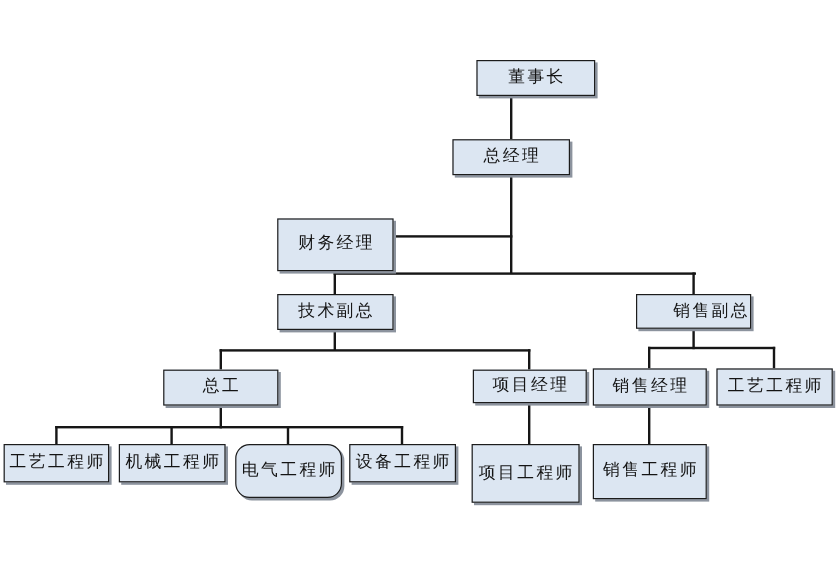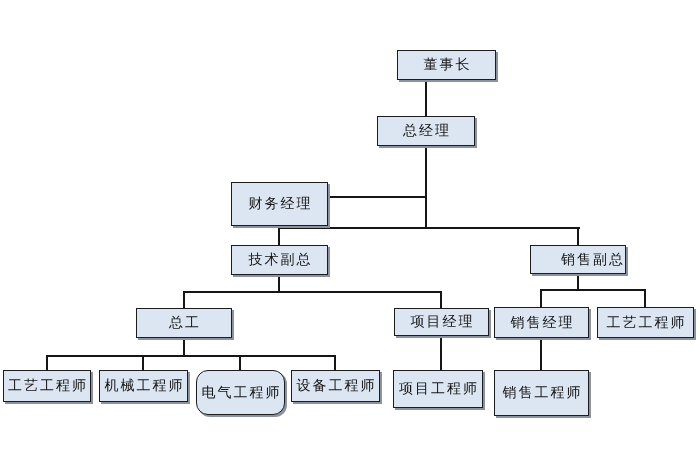--- a/index.html
+++ b/index.html
@@ -98,20 +98,20 @@
   </div>
   <div class="node" style="left:99px;  top:370px; width:89px; height:32px;">
     <span>机械工程师</span>
   </div>
   <div class="node" style="left:196px; top:370px; width:89px; height:45px;border-radius:12px;">
     <span>电气工程师</span>
   </div>
   <div class="node" style="left:291px; top:370px; width:89px; height:32px;">
     <span>设备工程师</span>
   </div>
-  <div class="node" style="left:393px; top:370px; width:90px; height:38px;">
+  <div class="node" style="left:393px; top:370px; width:90px; height:49px;">
     <span>项目工程师</span>
   </div>
   <div class="node" style="left:494px; top:370px; width:95px; height:46px;">
     <span>销售工程师</span>
   </div>
 
 </div>
 
 </body></html>

